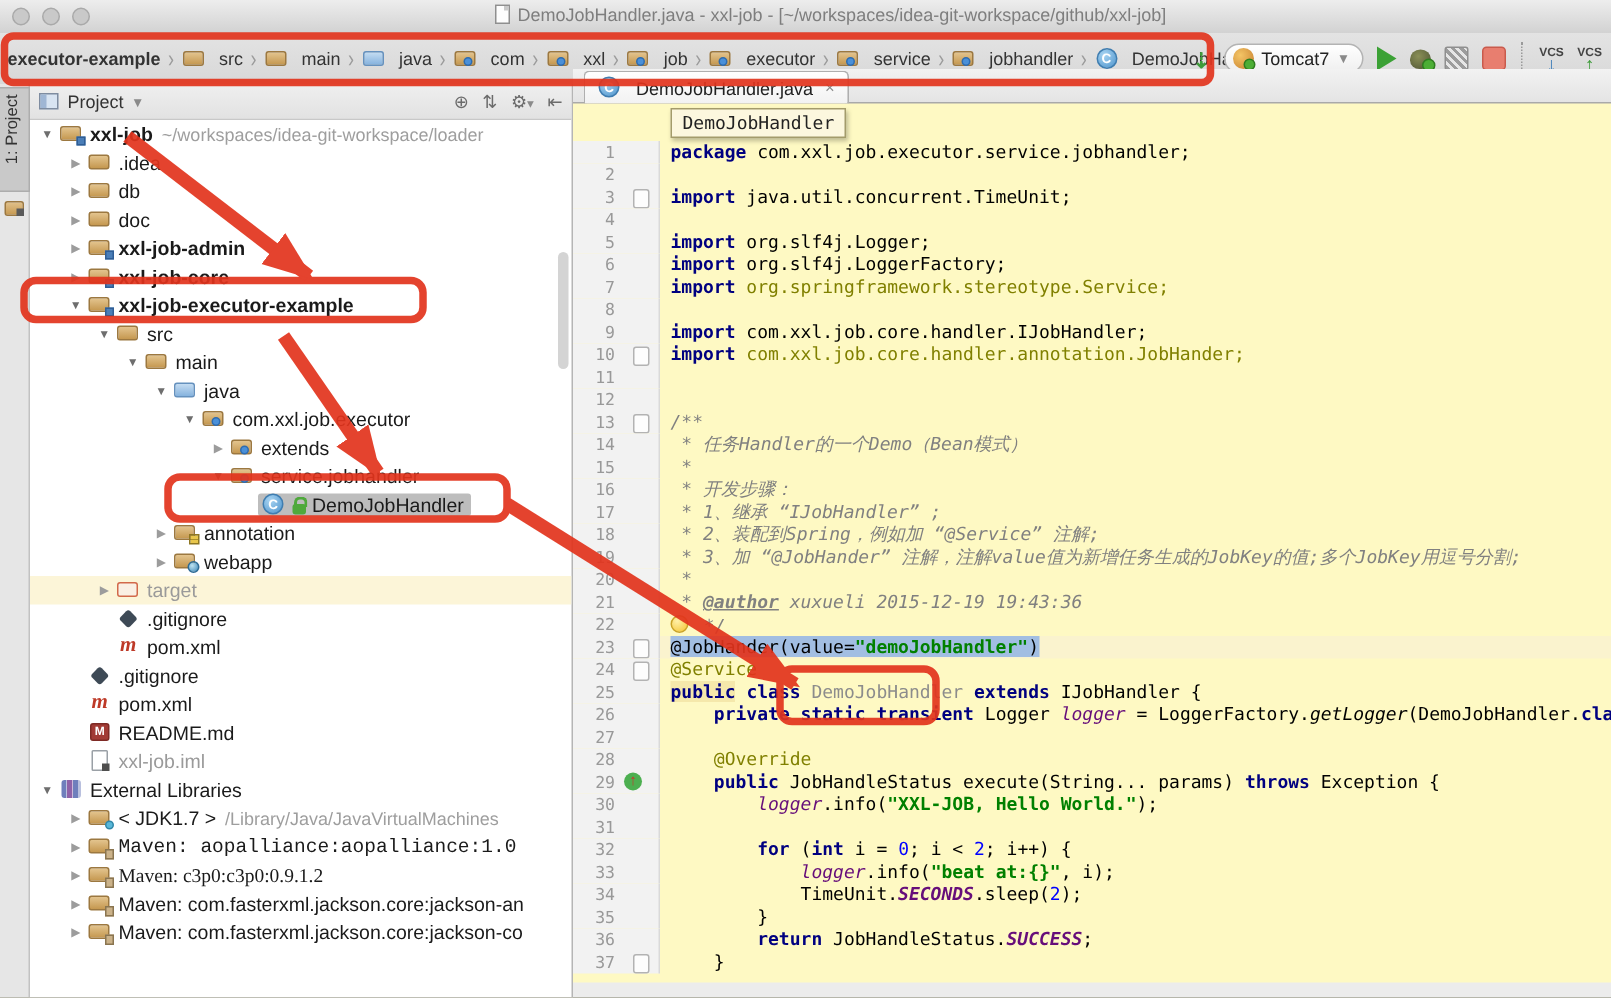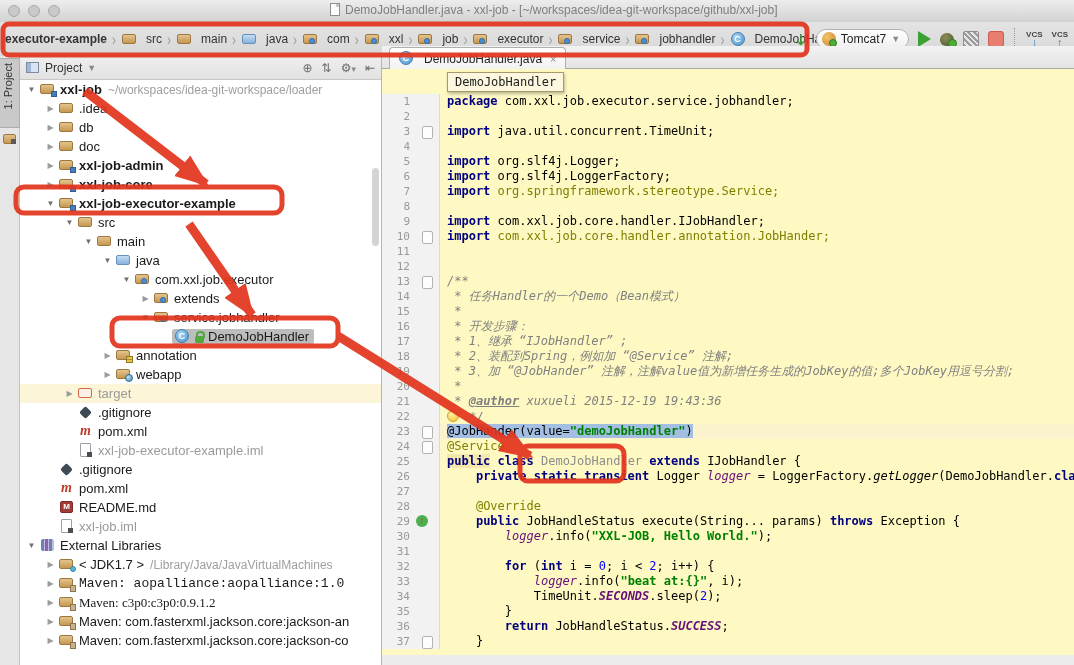--- a/index.html
+++ b/index.html
@@ -371,27 +371,20 @@
             <span class="tlabel">.gitignore</span>
           </span>
         </div>
         <div class="trow" style="padding-left: 42px;">
           <span class="exp"></span>
           <span class="" style="display: flex; align-items: center;">
             <span class="ticon i-maven"></span>
             <span class="tlabel">pom.xml</span>
           </span>
         </div>
-        <div class="trow" style="padding-left: 42px;">
-          <span class="exp"></span>
-          <span class="" style="display: flex; align-items: center;">
-            <span class="ticon i-iml"></span>
-            <span class="tlabel gray">xxl-job-executor-example.iml</span>
-          </span>
-        </div>
         <div class="trow" style="padding-left: 23px;">
           <span class="exp"></span>
           <span class="" style="display: flex; align-items: center;">
             <span class="ticon i-git"></span>
             <span class="tlabel">.gitignore</span>
           </span>
         </div>
         <div class="trow" style="padding-left: 23px;">
           <span class="exp"></span>
           <span class="" style="display: flex; align-items: center;">

